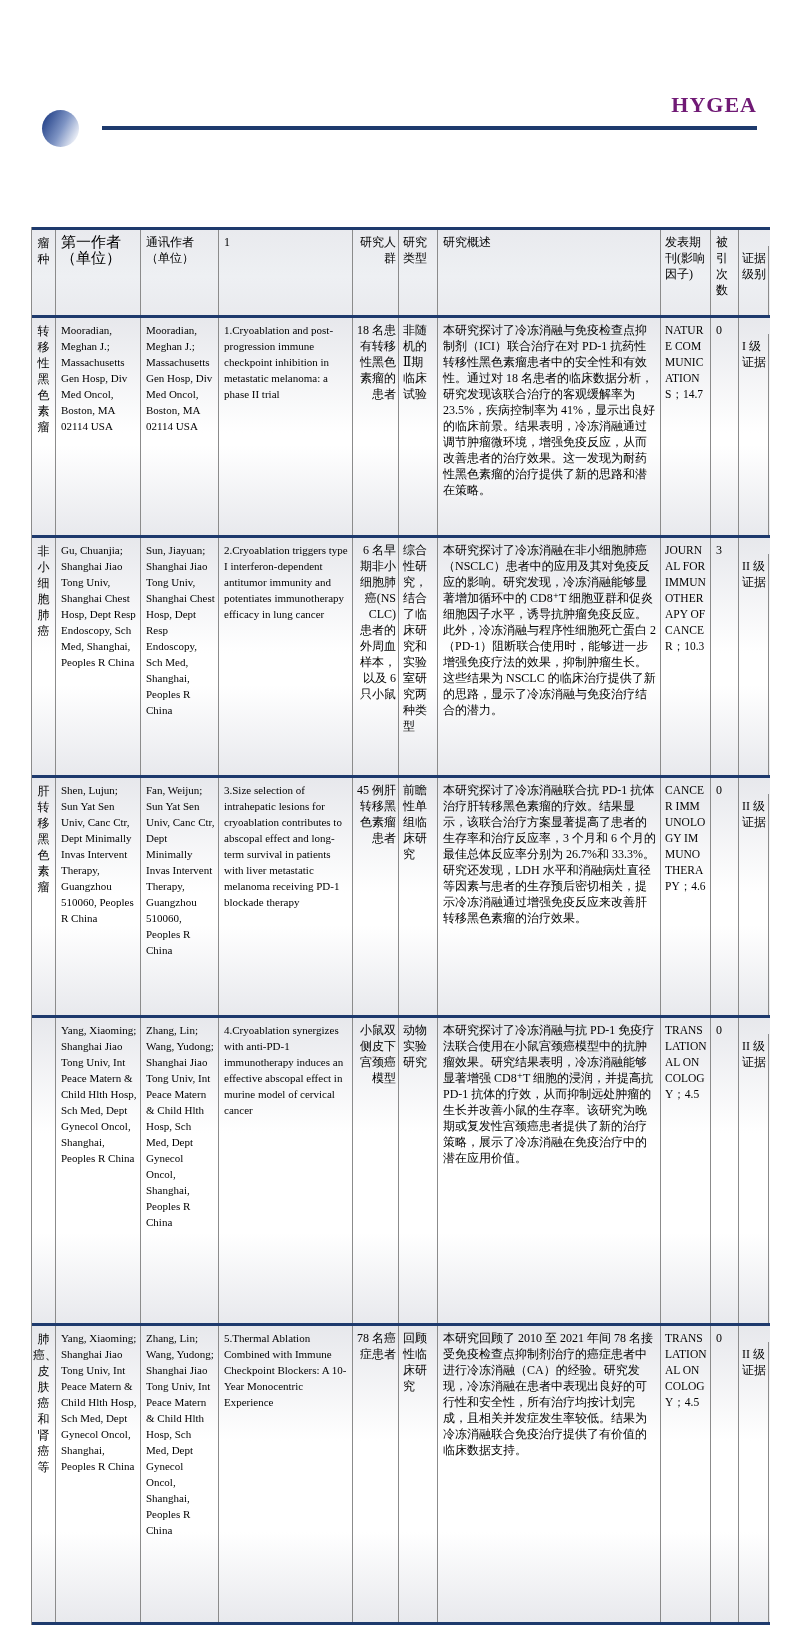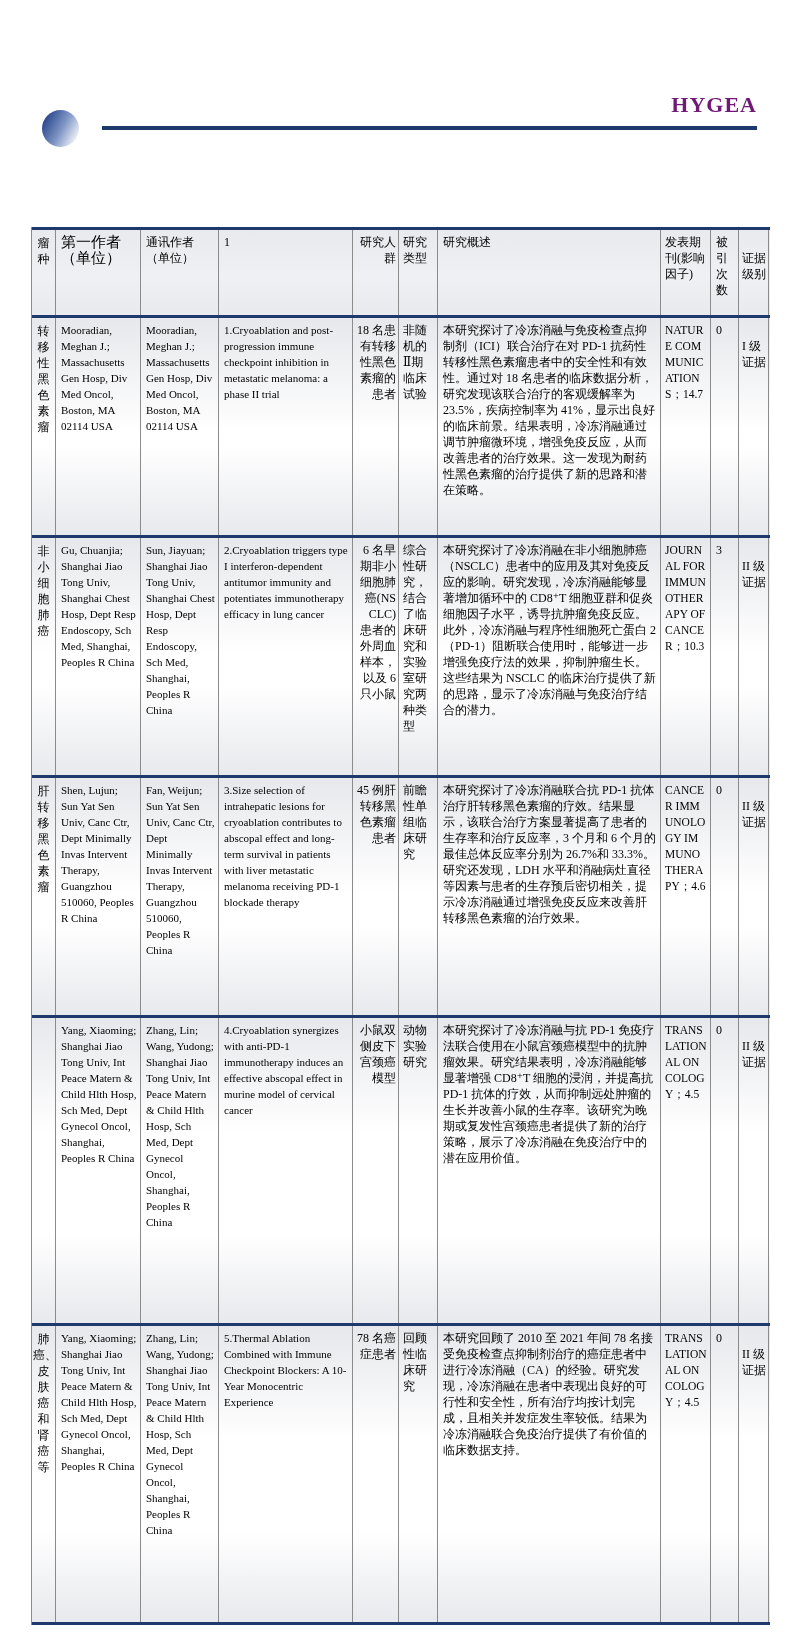--- a/index.html
+++ b/index.html
@@ -53,21 +53,21 @@
     padding:4px 3px 0 5px;
     overflow:hidden;
   }
   .c-tumor{padding:5px 1px 0 1px;text-align:center;word-break:break-all;}
   .c-en{font-size:11px;overflow-wrap:break-word;}
   .c-pop{word-break:break-all;padding:4px 2px 0 4px;text-align:right;}
   .c-type{word-break:break-all;padding:4px 2px 0 4px;}
   .c-jr{word-break:break-all;padding:4px 3px 0 4px;font-size:11.5px;}
   .c-sum{padding:4px 4px 0 5px;}
   .c-cit{padding:4px 0 0 5px;}
-  .c-ev{padding:20px 1px 0 3px;}
+  .c-ev{padding:4px 1px 0 3px;margin-top:16px;}
 </style>
 </head>
 <body>
 
 <div>
 
   <div class="logo-sphere"></div>
   <div class="brand">HYGEA</div>
   <div class="brand-rule"></div>
 

